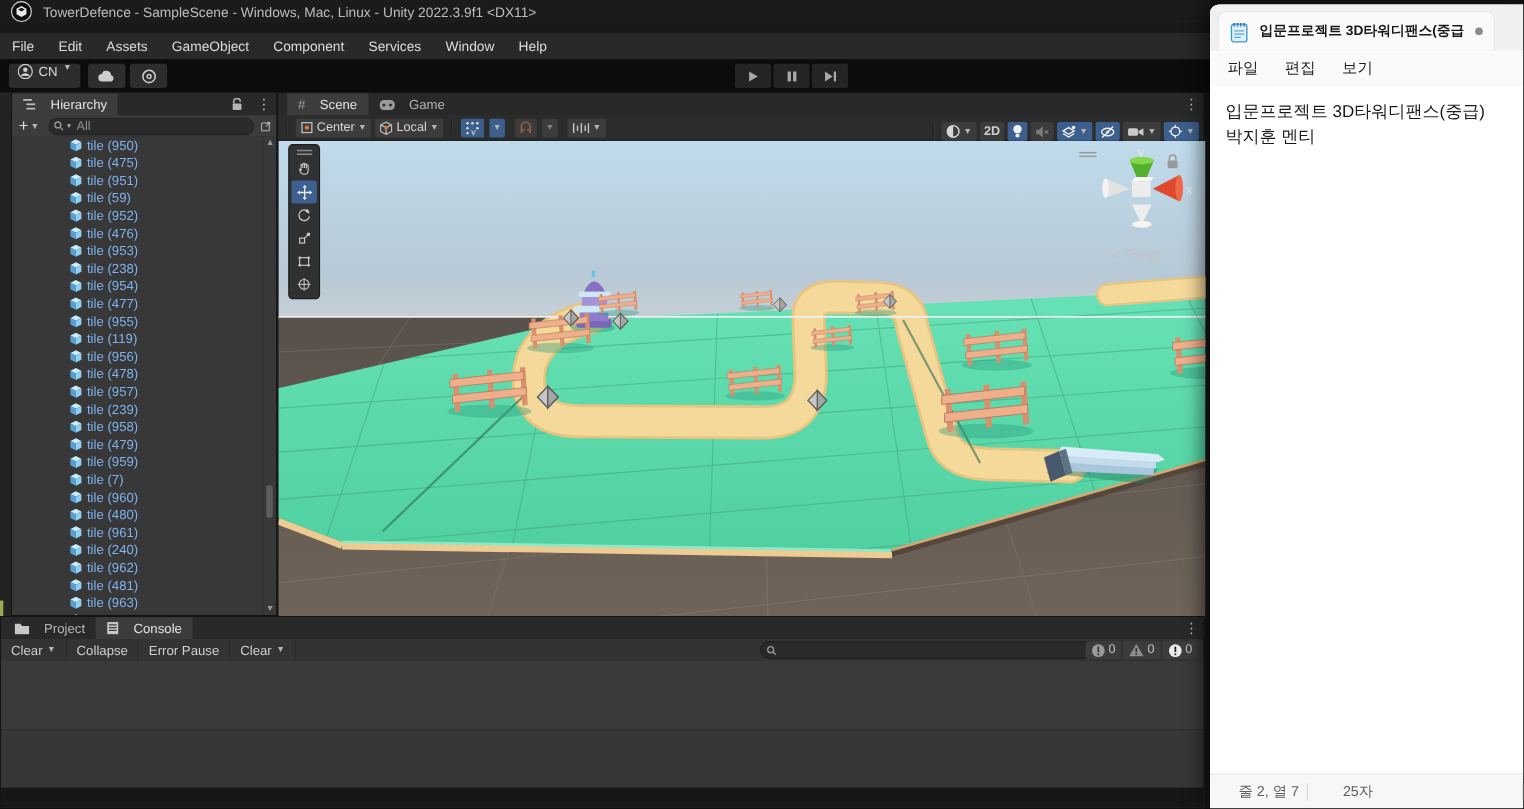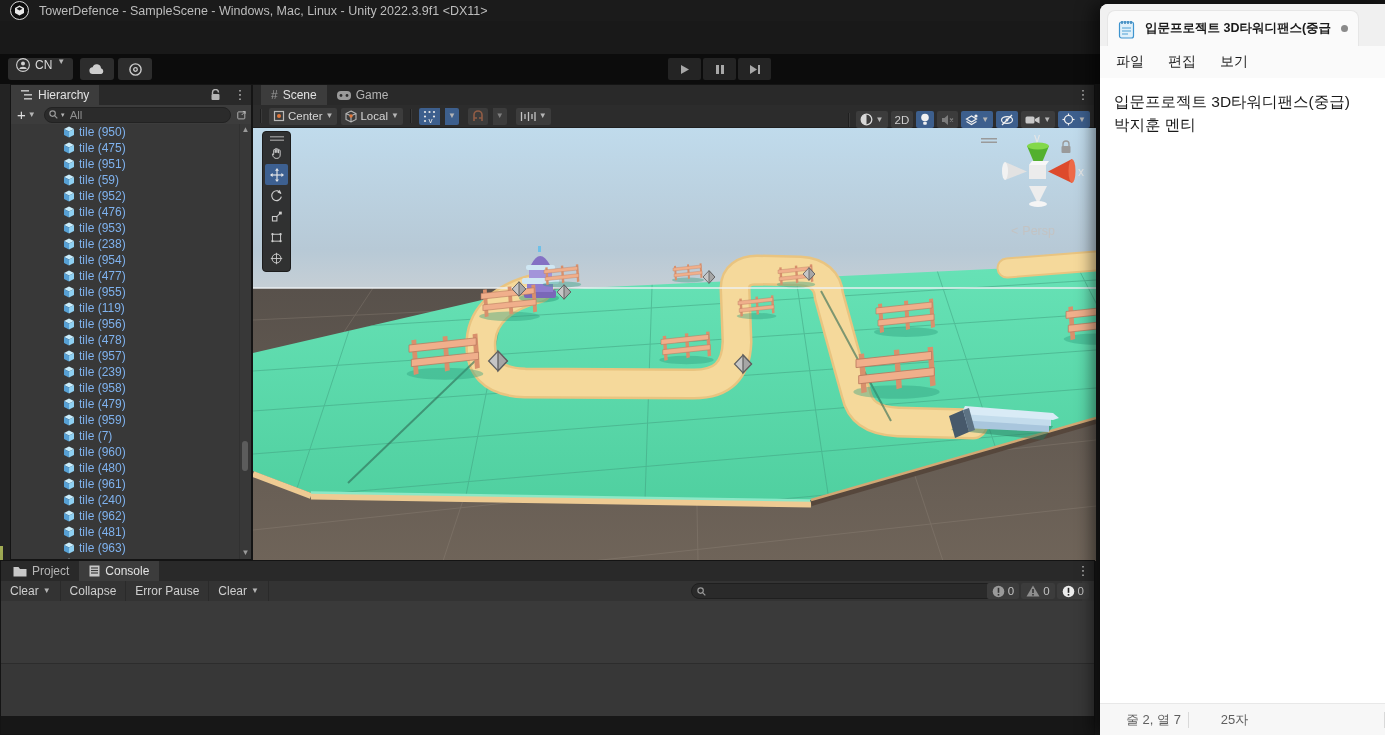--- a/index.html
+++ b/index.html
@@ -17,21 +17,21 @@
   .mitem{padding:0 11px;font-size:12.5px;color:#dcdcdc;line-height:24px;}
   .maintoolbar{position:absolute;left:0;top:54px;width:1100px;height:30px;background:#0c0c0c;}
   .acctbtn{position:absolute;left:8px;top:4px;height:22px;background:#2d2d2d;border-radius:3px;display:flex;align-items:flex-start;gap:5px;padding:0 8px;color:#dadada;}
   .toolsq{position:absolute;top:4px;height:22px;width:34px;background:#2d2d2d;border-radius:3px;display:grid;place-items:center;}
   .playgroup{position:absolute;left:668px;top:4px;display:flex;gap:2px;}
   .pbtn{width:33px;height:22px;background:#242424;border-radius:2px;display:grid;place-items:center;}
   .caret{font-size:8px;color:#b5b5b5;line-height:1;}
   
   .panel{position:absolute;background:#383838;}
   .ptabbar{position:absolute;left:0;top:0;right:0;height:20px;background:#292929;display:flex;}
-  .ptab{display:flex;align-items:center;gap:5px;padding:0 10px;font-size:12px;color:#b5b5b5;}
+  .ptab{display:flex;align-items:center;gap:13px;padding:0 10px;font-size:12px;color:#b5b5b5;}
   .ptab.active{background:#3c3c3c;color:#e2e2e2;}
   .kebab{position:absolute;top:2px;font-size:13px;color:#bdbdbd;width:14px;text-align:center;}
   
   .gutter{position:absolute;left:0;top:84px;width:10px;height:476px;background:#232323;border-right:1px solid #161616;}
   .hier{left:10px;top:84px;width:242px;height:476px;border:1px solid #141414;box-sizing:border-box;}
   .htb{position:absolute;left:0;top:20px;right:0;height:19px;background:#3c3c3c;border-bottom:1px solid #2a2a2a;display:flex;align-items:center;}
   .plusbtn{display:flex;align-items:center;color:#e0e0e0;font-size:15px;padding:0 4px 0 6px;gap:2px;}
   .hsearch{flex:1;height:14px;background:#2b2b2b;border:1px solid #222;border-radius:8px;margin:0 6px 0 4px;display:flex;align-items:center;padding:0 4px;gap:2px;}
   .hsearch input{flex:1;background:transparent;border:0;outline:0;color:#cfcfcf;font-size:11.5px;min-width:0;}
   .hsearch input::placeholder{color:#8f8f8f;}
@@ -102,20 +102,30 @@
     <div class="titlebar">
       <span class="ulogo">
         <svg width="11" height="11" viewBox="0 0 11 11">
             <path d="M5.5,0.5 L10,3 L10,8 L5.5,10.5 L1,8 L1,3 Z" fill="#e8e8e8"></path>
             <path d="M5.5,2 L8.5,3.7 L5.5,5.4 L2.5,3.7 Z" fill="#161616"></path>
           </svg>
       </span>
       <span class="ttext">TowerDefence - SampleScene - Windows, Mac, Linux - Unity 2022.3.9f1 &lt;DX11&gt;</span>
     </div>
 
+    <div class="menubar">
+        <span class="mitem">File</span>
+        <span class="mitem">Edit</span>
+        <span class="mitem">Assets</span>
+        <span class="mitem">GameObject</span>
+        <span class="mitem">Component</span>
+        <span class="mitem">Services</span>
+        <span class="mitem">Window</span>
+        <span class="mitem">Help</span>
+      </div>
 
     <div class="maintoolbar">
       <div class="acctbtn">
         <svg width="14" height="14" viewBox="0 0 14 14">
             <circle cx="7" cy="7" r="6.4" fill="none" stroke="#cfcfcf" stroke-width="1.1"></circle>
             <circle cx="7" cy="5.4" r="2" fill="#cfcfcf"></circle>
             <path d="M3,11 a4.2,3.4 0 0 1 8,0" fill="#cfcfcf"></path>
           </svg>
         <span>CN</span>
         <span class="caret">▼</span>
@@ -524,21 +534,21 @@
       <div class="srt" style="top:23px;height:23px;">
         <div class="ssep"></div>
         <div class="sbtn">
           <svg width="13" height="13" viewBox="0 0 13 13">
               <circle cx="6.5" cy="6.5" r="5.3" fill="none" stroke="#d8d8d8" stroke-width="1.3"></circle>
               <path d="M6.5,1.2 a5.3,5.3 0 0 0 0,10.6 Z" fill="#d8d8d8"></path>
             </svg>
           <span class="caret">▼</span>
         </div>
         <div class="sbtn">
-            <span style="font-weight:normal;color:#cfcfcf;">2D</span>
+            <span style="font-weight:bold;color:#cfcfcf;">2D</span>
           </div>
         <div class="sbtn blue">
           <svg width="10" height="13" viewBox="0 0 10 13">
               <circle cx="5" cy="4.5" r="3.8" fill="#f0f0f0"></circle>
               <rect x="3.2" y="8.8" width="3.6" height="3" rx="1" fill="#f0f0f0"></rect>
             </svg>
         </div>
         <div class="sbtn">
           <svg class="dim" width="13" height="12" viewBox="0 0 13 12">
               <path d="M1,4 H3.5 L7,1 V11 L3.5,8 H1 Z" fill="#b0b0b0"></path>

